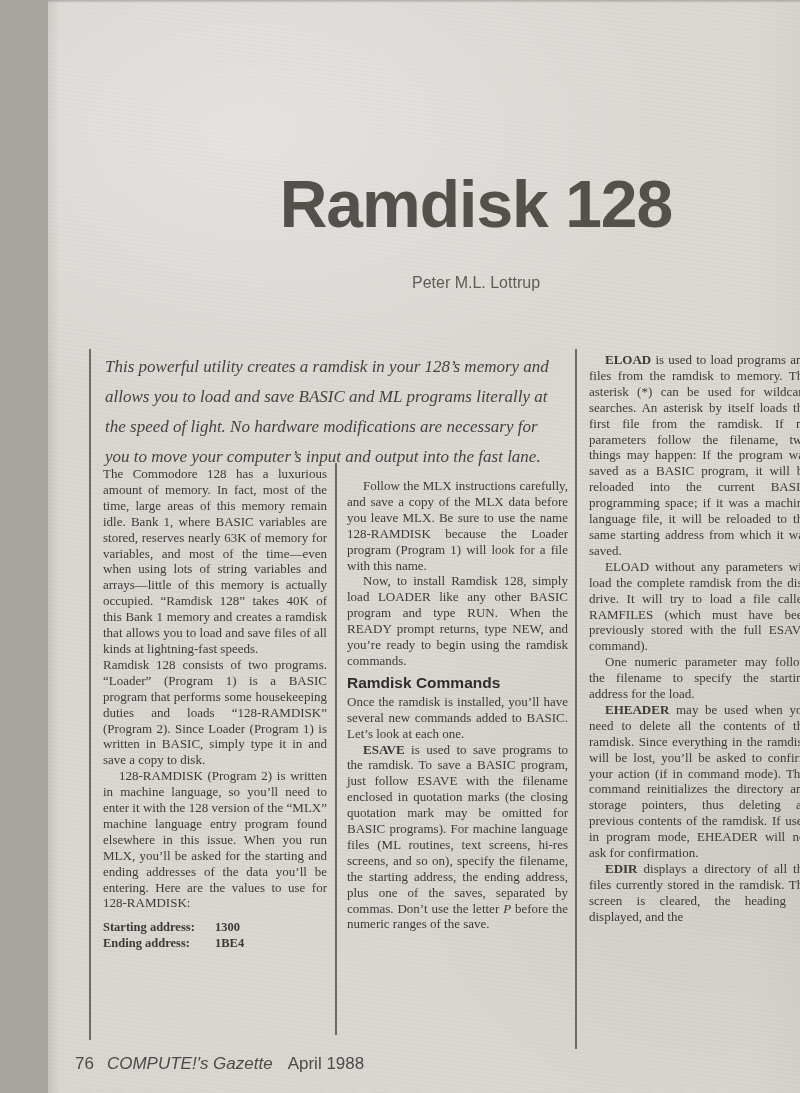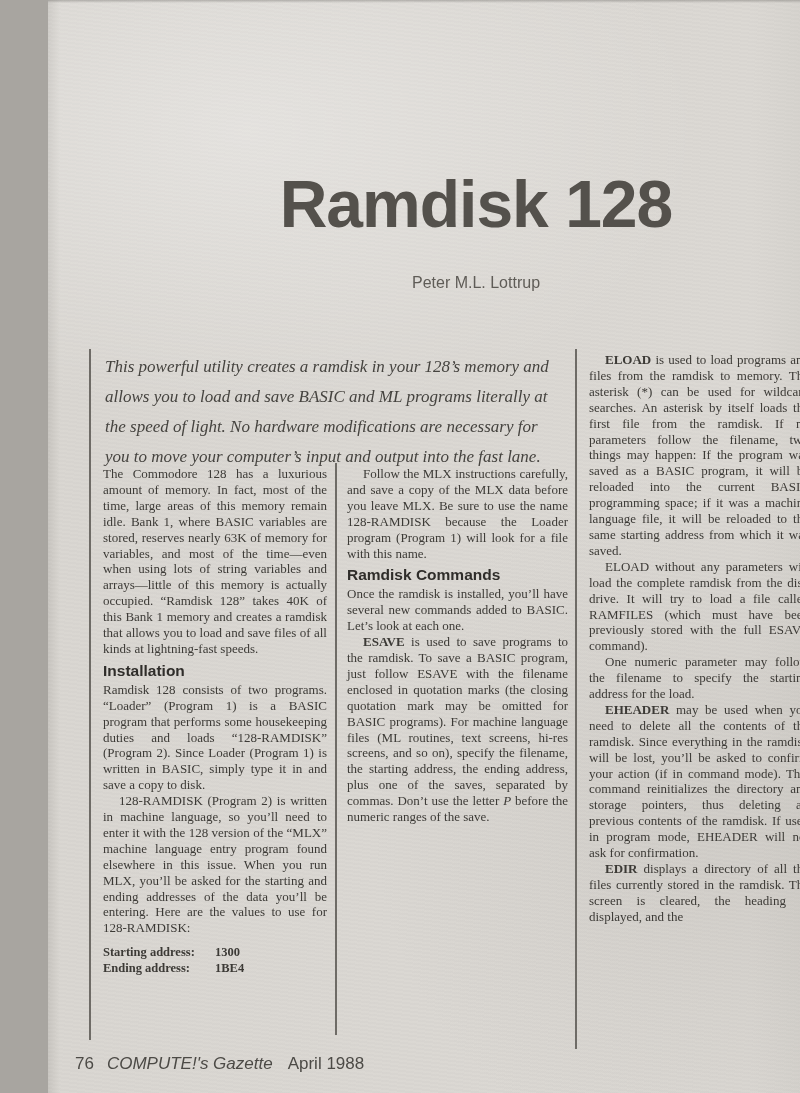--- a/index.html
+++ b/index.html
@@ -61,30 +61,30 @@
 
   <div class="vrule" style="left:41px;top:349px;height:691px;"></div>
   <div class="vrule" style="left:287px;top:463px;height:572px;"></div>
   <div class="vrule" style="left:527px;top:349px;height:700px;"></div>
   <div class="vrule" style="left:768px;top:349px;height:700px;"></div>
 
   <div class="intro">This powerful utility creates a ramdisk in your 128’s memory and allows you to load and save BASIC and ML programs literally at the speed of light. No hardware modifications are necessary for you to move your computer’s input and output into the fast lane.</div>
 
   <div class="col" style="left:55px;top:466px;width:224px;">
       <p class=""><span>The Commodore 128 has a luxurious amount of memory. In fact, most of the time, large areas of this memory remain idle. Bank 1, where BASIC variables are stored, reserves nearly 63K of memory for variables, and most of the time—even when using lots of string variables and arrays—little of this memory is actually occupied. “Ramdisk 128” takes 40K of this Bank 1 memory and creates a ramdisk that allows you to load and save files of all kinds at lightning-fast speeds.</span></p>
-      <h3 class="sec">Installation</h3>
       <p class=""><span>Ramdisk 128 consists of two programs. “Loader” (Program 1) is a BASIC program that performs some housekeeping duties and loads “128-RAMDISK” (Program 2). Since Loader (Program 1) is written in BASIC, simply type it in and save a copy to disk.</span></p>
       <p class="indent"><span>128-RAMDISK (Program 2) is written in machine language, so you’ll need to enter it with the 128 version of the “MLX” machine language entry program found elsewhere in this issue. When you run MLX, you’ll be asked for the starting and ending addresses of the data you’ll be entering. Here are the values to use for 128-RAMDISK:</span></p>
       <div class="kv">
         <div><span class="kvl">Starting address:</span><span>1300</span></div>
         <div><span class="kvl">Ending address:</span><span>1BE4</span></div>
       </div>
     </div>
-  <div class="col" style="left:299px;top:466px;width:221px;">
+  <div class="col" style="left:299px;top:478px;width:221px;">
       <p class="indent"><span>Follow the MLX instructions carefully, and save a copy of the MLX data before you leave MLX. Be sure to use the name 128-RAMDISK because the Loader program (Program 1) will look for a file with this name.</span></p>
+      <p class="indent"><span>Now, to install Ramdisk 128, simply load LOADER like any other BASIC program and type RUN. When the READY prompt returns, type NEW, and you’re ready to begin using the ramdisk commands.</span></p>
       <h3 class="sec">Ramdisk Commands</h3>
       <p class=""><span>Once the ramdisk is installed, you’ll have several new commands added to BASIC. Let’s look at each one.</span></p>
       <p class="indent"><strong>ESAVE</strong><span> is used to save programs to the ramdisk. To save a BASIC program, just follow ESAVE with the filename enclosed in quotation marks (the closing quotation mark may be omitted for BASIC programs). For machine language files (ML routines, text screens, hi-res screens, and so on), specify the filename, the starting address, the ending address, plus one of the saves, separated by commas. Don’t use the letter </span><em>P</em><span> before the numeric ranges of the save.</span></p>
     </div>
   <div class="col" style="left:541px;top:352px;width:220px;">
       <p class="indent"><strong>ELOAD</strong><span> is used to load programs and files from the ramdisk to memory. The asterisk (*) can be used for wildcard searches. An asterisk by itself loads the first file from the ramdisk. If no parameters follow the filename, two things may happen: If the program was saved as a BASIC program, it will be reloaded into the current BASIC programming space; if it was a machine language file, it will be reloaded to the same starting address from which it was saved.</span></p>
       <p class="indent"><span>ELOAD without any parameters will load the complete ramdisk from the disk drive. It will try to load a file called RAMFILES (which must have been previously stored with the full ESAVE command).</span></p>
       <p class="indent"><span>One numeric parameter may follow the filename to specify the starting address for the load.</span></p>
       <p class="indent"><strong>EHEADER</strong><span> may be used when you need to delete all the contents of the ramdisk. Since everything in the ramdisk will be lost, you’ll be asked to confirm your action (if in command mode). This command reinitializes the directory and storage pointers, thus deleting all previous contents of the ramdisk. If used in program mode, EHEADER will not ask for confirmation.</span></p>
       <p class="indent"><strong>EDIR</strong><span> displays a directory of all the files currently stored in the ramdisk. The screen is cleared, the heading is displayed, and the</span></p>

